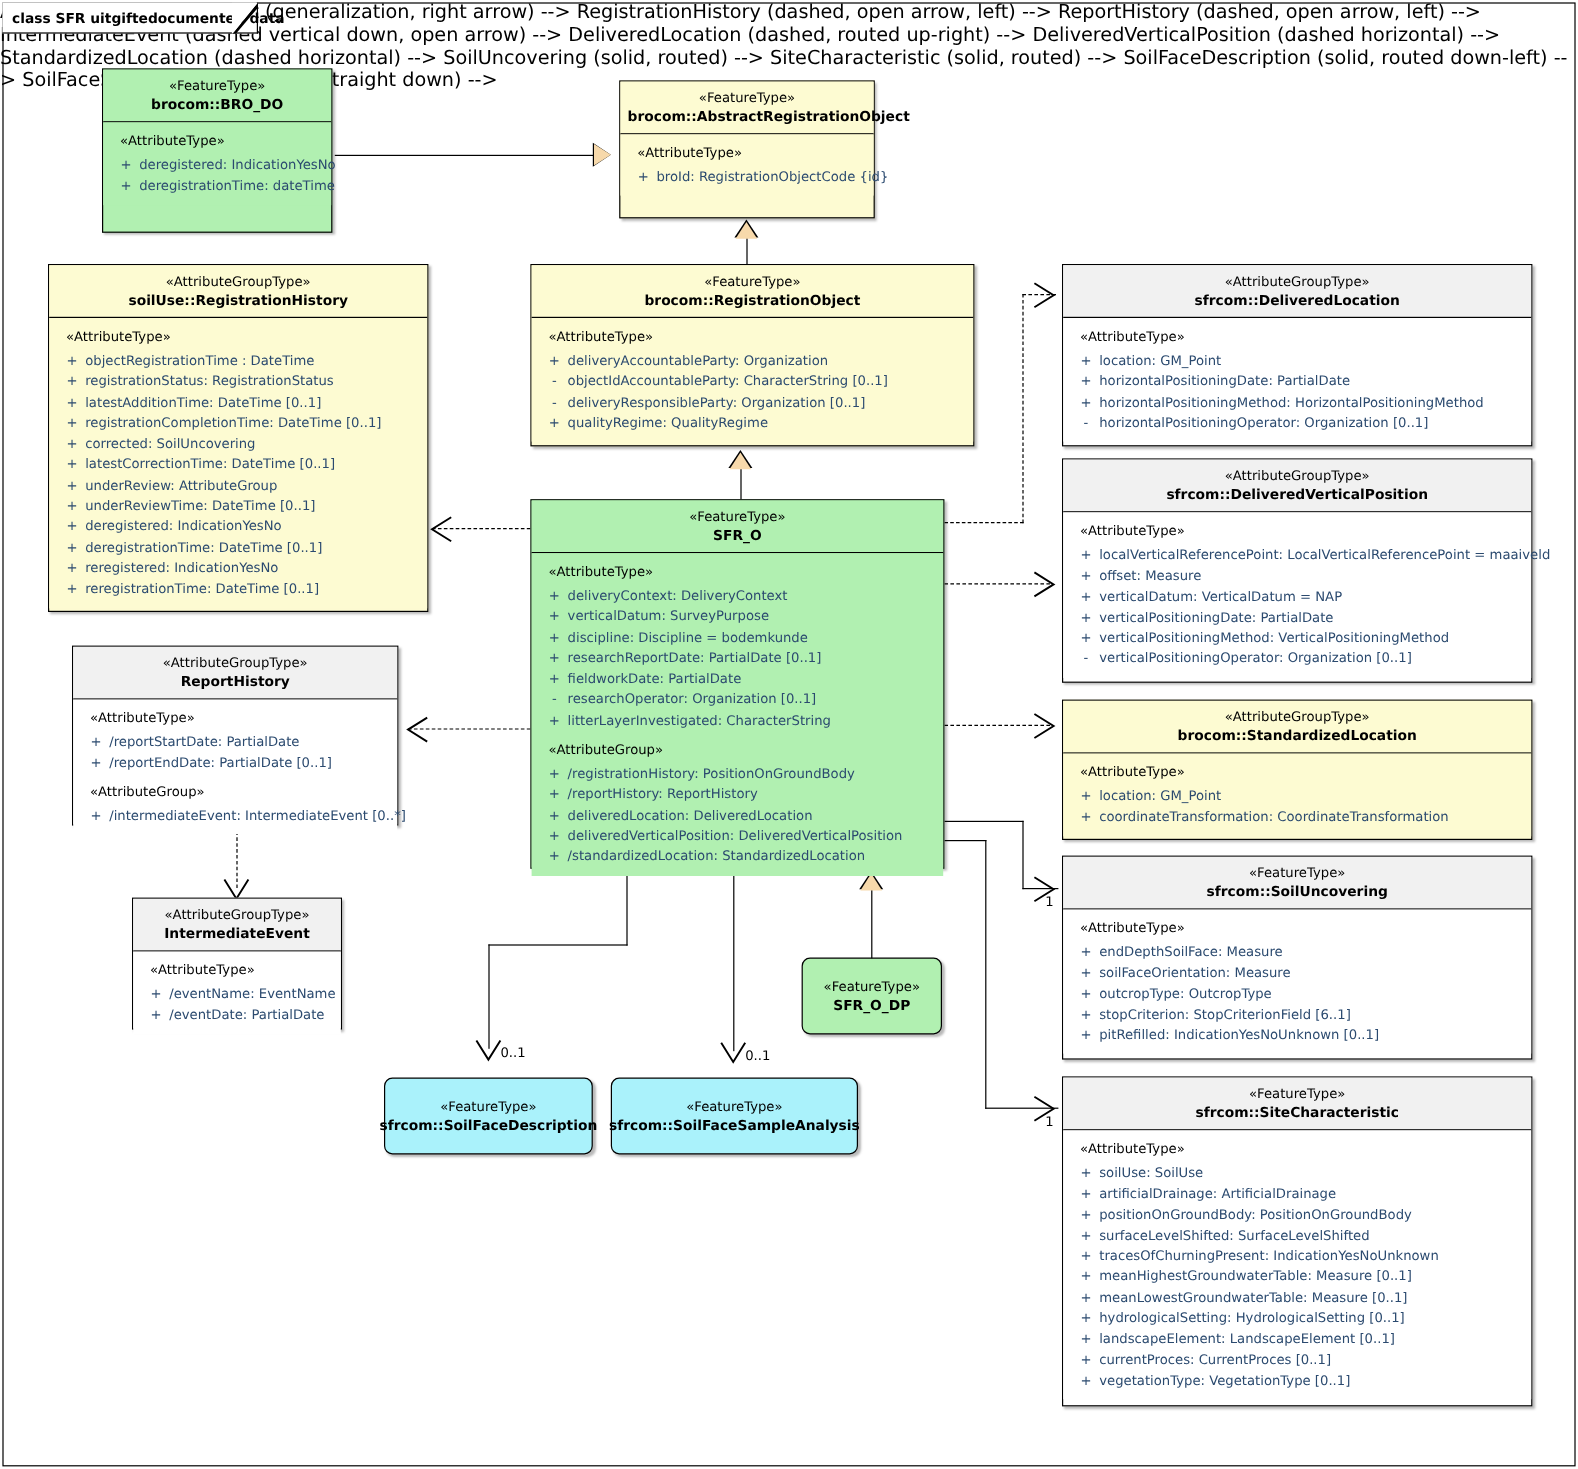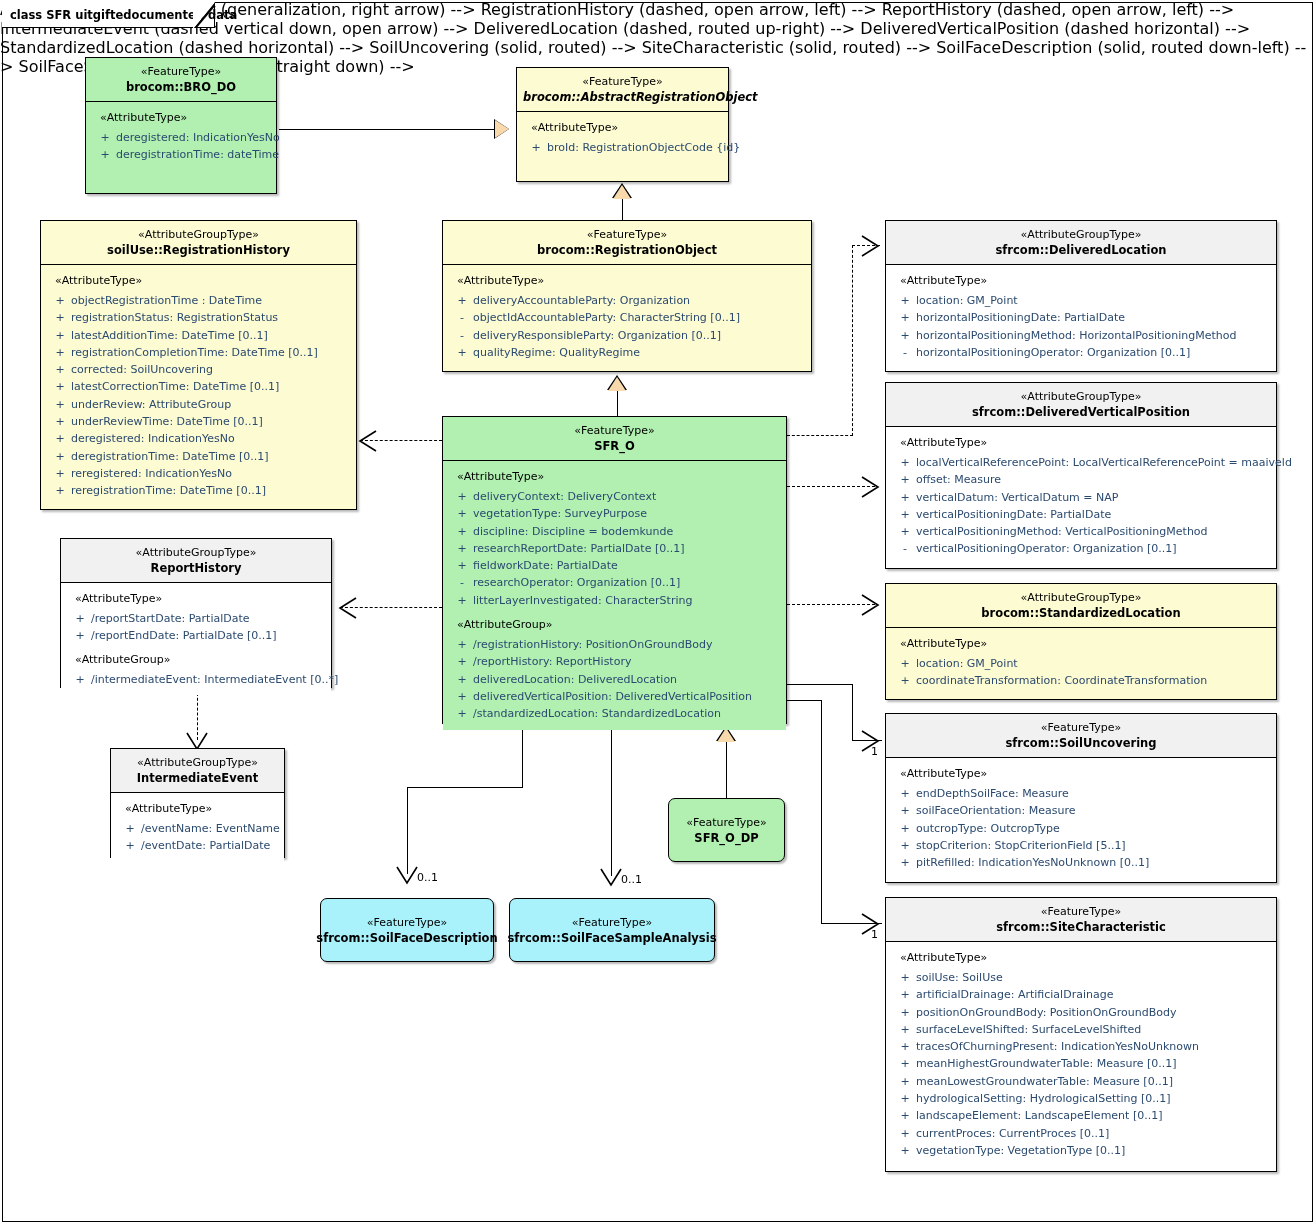--- a/index.html
+++ b/index.html
@@ -14,21 +14,21 @@
   .frame-tab-corner{position:absolute;top:0;right:0;width:22px;height:26px;overflow:hidden;}
 
   
   .cls{position:absolute;box-sizing:border-box;border:1.4px solid #000;background:#fff;
        box-shadow:2px 2px 2px rgba(0,0,0,0.28);}
   .cls.rounded{border-radius:7px;}
   .cls-head{padding:6px 6px 6px 6px;text-align:center;border-bottom:1.4px solid #000;}
   .cls.norule .cls-head{border-bottom:none;}
   .cls-stereo{font-size:11px;color:#000;line-height:15px;white-space:nowrap;}
   .cls-name{font-size:11.5px;font-weight:bold;color:#000;line-height:16px;white-space:nowrap;}
-  .cls-name.ital{font-style:italic;}
+  .cls-name.ital{}
   .cls-body{padding:7px 0 7px 0;}
   .sec-stereo{font-size:11px;color:#000;padding:0 0 3px 14px;line-height:17px;}
   .attr{font-size:11px;color:#2b4a6f;line-height:17.3px;display:flex;padding-left:8px;white-space:nowrap;}
   .attr .vis{width:22px;flex:0 0 22px;text-align:center;color:#2b4a6f;}
   .attr .txt{color:#2b4a6f;}
 
   
   .f-green .cls-head,.f-green .cls-body{background:#b1f0b1;}
   .f-green{background:#b1f0b1;}
   .f-yellow .cls-head,.f-yellow .cls-body{background:#fdfbd2;}
@@ -395,21 +395,21 @@
       <div class="cls-name">SFR_O</div>
     </div>
     <div class="cls-body">
       <div class="sec-stereo">«AttributeType»</div>
       <div class="attr">
           <span class="vis">+</span>
           <span class="txt">deliveryContext: DeliveryContext</span>
         </div>
       <div class="attr">
           <span class="vis">+</span>
-          <span class="txt">vegetationType: SurveyPurpose</span>
+          <span class="txt">verticalDatum: SurveyPurpose</span>
         </div>
       <div class="attr">
           <span class="vis">+</span>
           <span class="txt">discipline: Discipline = bodemkunde</span>
         </div>
       <div class="attr">
           <span class="vis">+</span>
           <span class="txt">researchReportDate: PartialDate [0..1]</span>
         </div>
       <div class="attr">
@@ -530,21 +530,21 @@
       <div class="attr">
           <span class="vis">+</span>
           <span class="txt">soilFaceOrientation: Measure</span>
         </div>
       <div class="attr">
           <span class="vis">+</span>
           <span class="txt">outcropType: OutcropType</span>
         </div>
       <div class="attr">
           <span class="vis">+</span>
-          <span class="txt">stopCriterion: StopCriterionField [5..1]</span>
+          <span class="txt">stopCriterion: StopCriterionField [6..1]</span>
         </div>
       <div class="attr">
           <span class="vis">+</span>
           <span class="txt">pitRefilled: IndicationYesNoUnknown [0..1]</span>
         </div>
     </div>
   </div>
 
   
   <div class="cls f-gray" style="left:885px;top:897px;width:392px;height:275px;">

